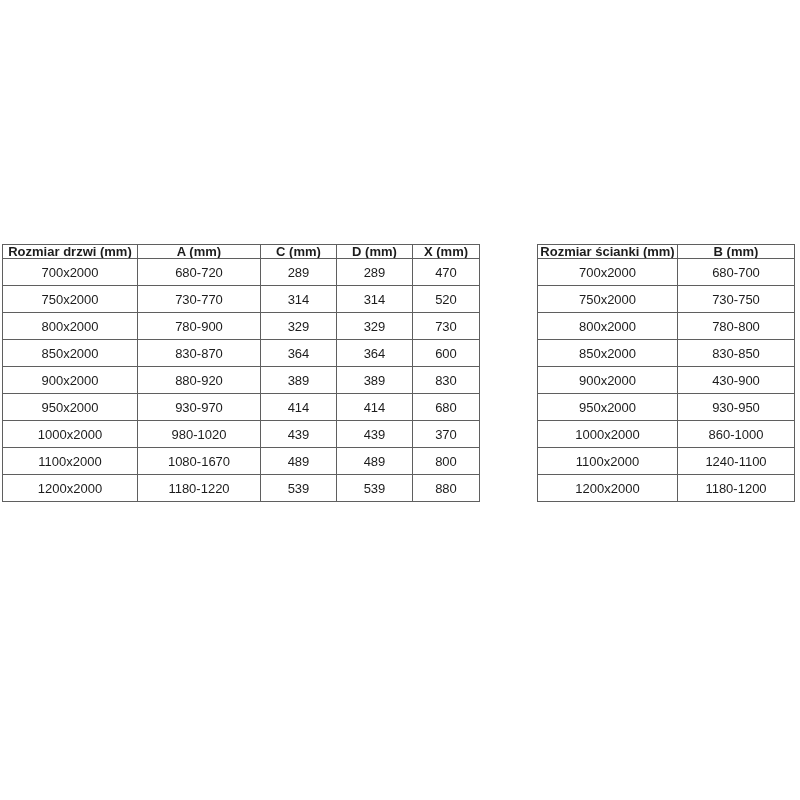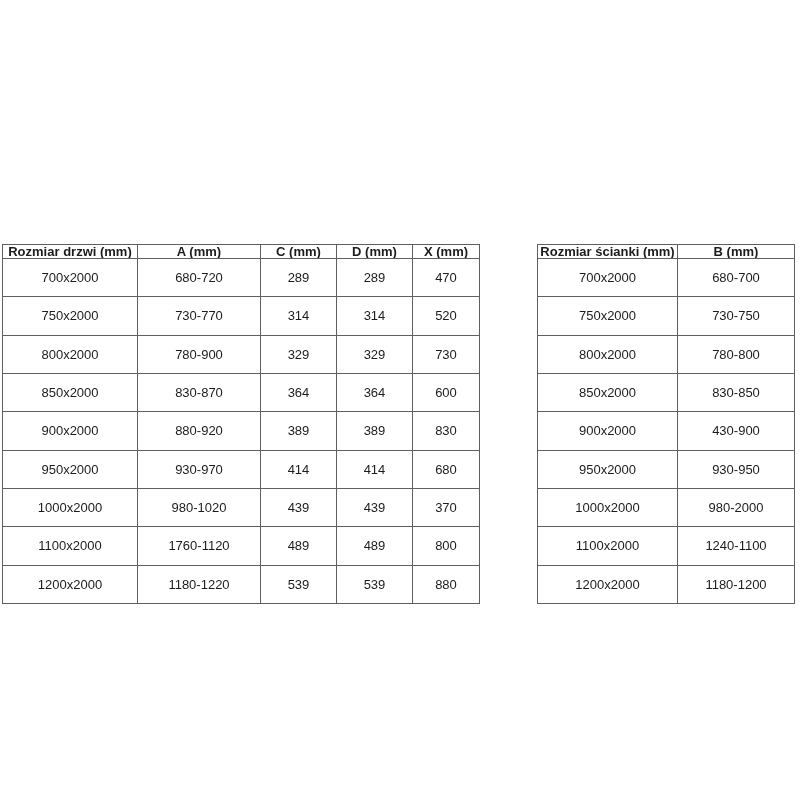--- a/index.html
+++ b/index.html
@@ -16,21 +16,21 @@
     position: relative;
     width: 800px;
     height: 800px;
     background: #ffffff;
     overflow: hidden;
   }
   table.spec-table {
     position: absolute;
     border-collapse: collapse;
     table-layout: fixed;
-    height: 360px;
+    height: 258px;
     font-size: 13px;
     color: #1c1c1c;
   }
   .spec-table th,
   .spec-table td {
     border: 1px solid #5f5f5f;
     text-align: center;
     vertical-align: middle;
     padding: 0;
     line-height: 1;
@@ -121,21 +121,21 @@
         </tr>
         <tr>
           <td>1000x2000</td>
           <td>980-1020</td>
           <td>439</td>
           <td>439</td>
           <td>370</td>
         </tr>
         <tr>
           <td>1100x2000</td>
-          <td>1760-1120</td>
+          <td>1080-1670</td>
           <td>489</td>
           <td>489</td>
           <td>800</td>
         </tr>
         <tr>
           <td>1200x2000</td>
           <td>1180-1220</td>
           <td>539</td>
           <td>539</td>
           <td>880</td>
@@ -174,21 +174,21 @@
         <tr>
           <td>900x2000</td>
           <td>430-900</td>
         </tr>
         <tr>
           <td>950x2000</td>
           <td>930-950</td>
         </tr>
         <tr>
           <td>1000x2000</td>
-          <td>980-2000</td>
+          <td>860-1000</td>
         </tr>
         <tr>
           <td>1100x2000</td>
           <td>1240-1100</td>
         </tr>
         <tr>
           <td>1200x2000</td>
           <td>1180-1200</td>
         </tr>
       </tbody>

